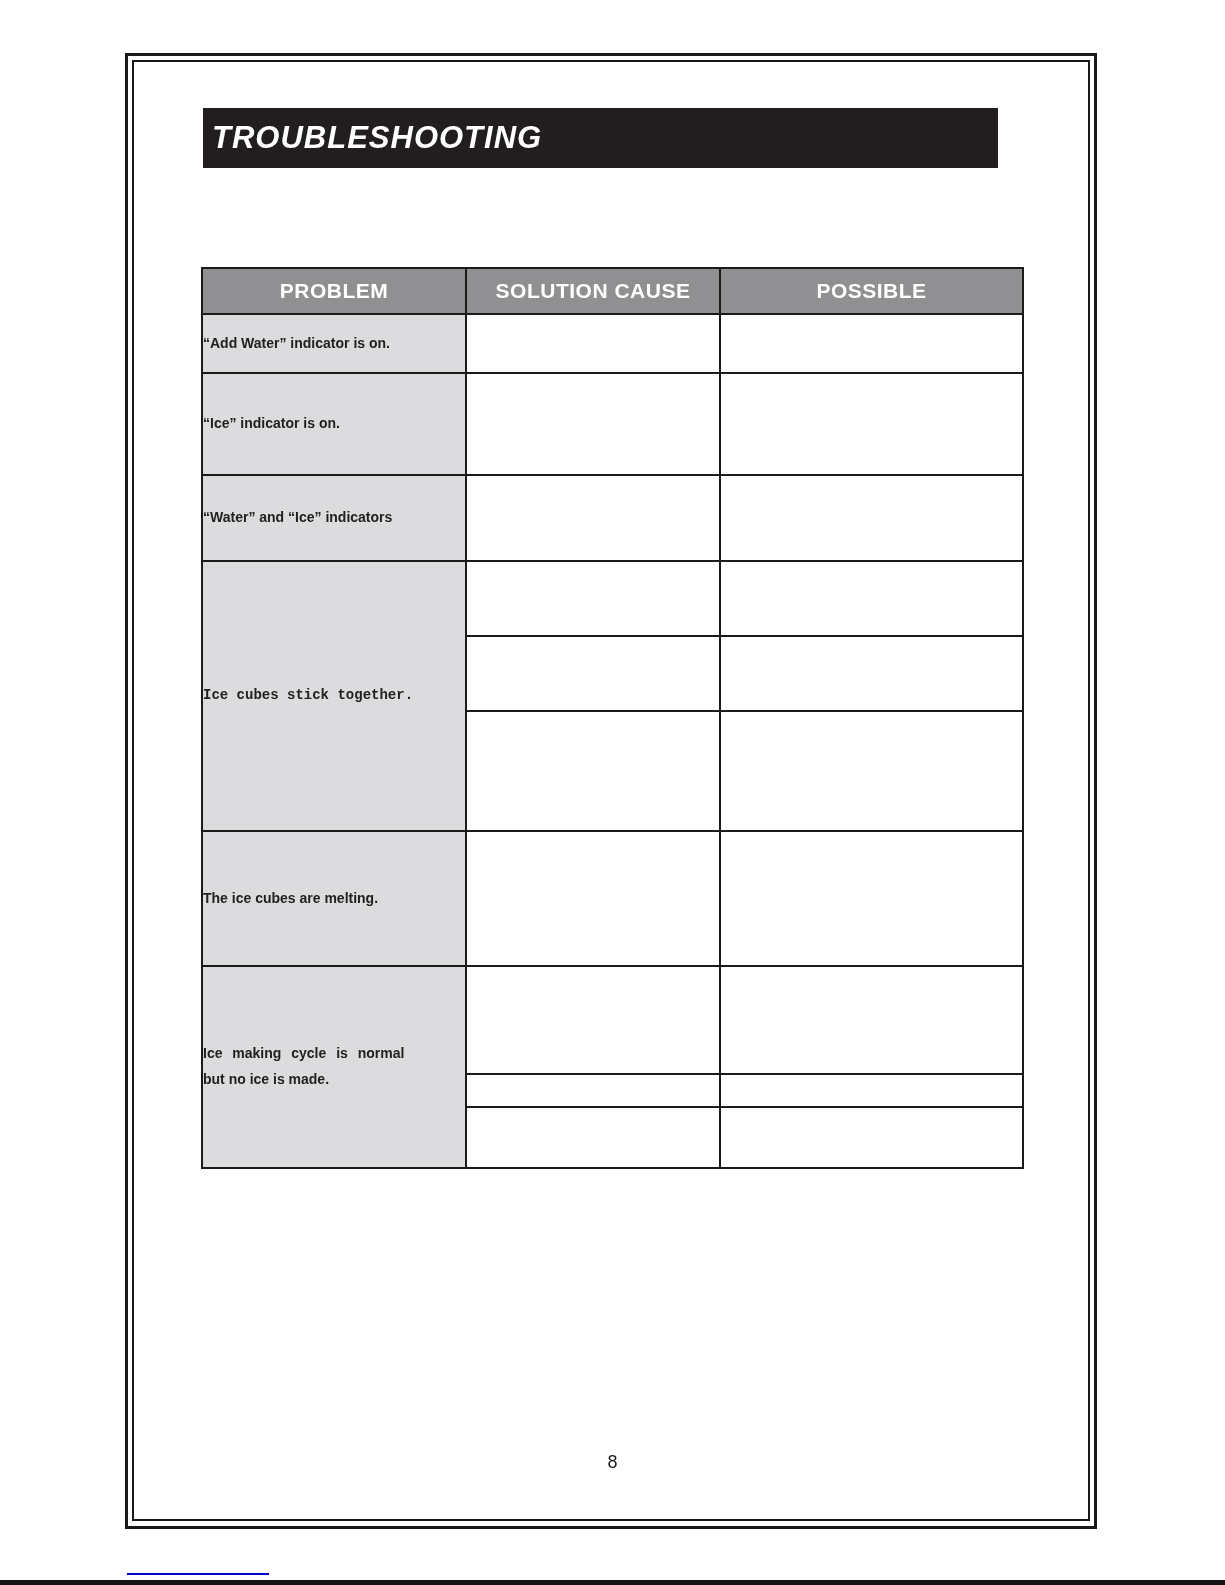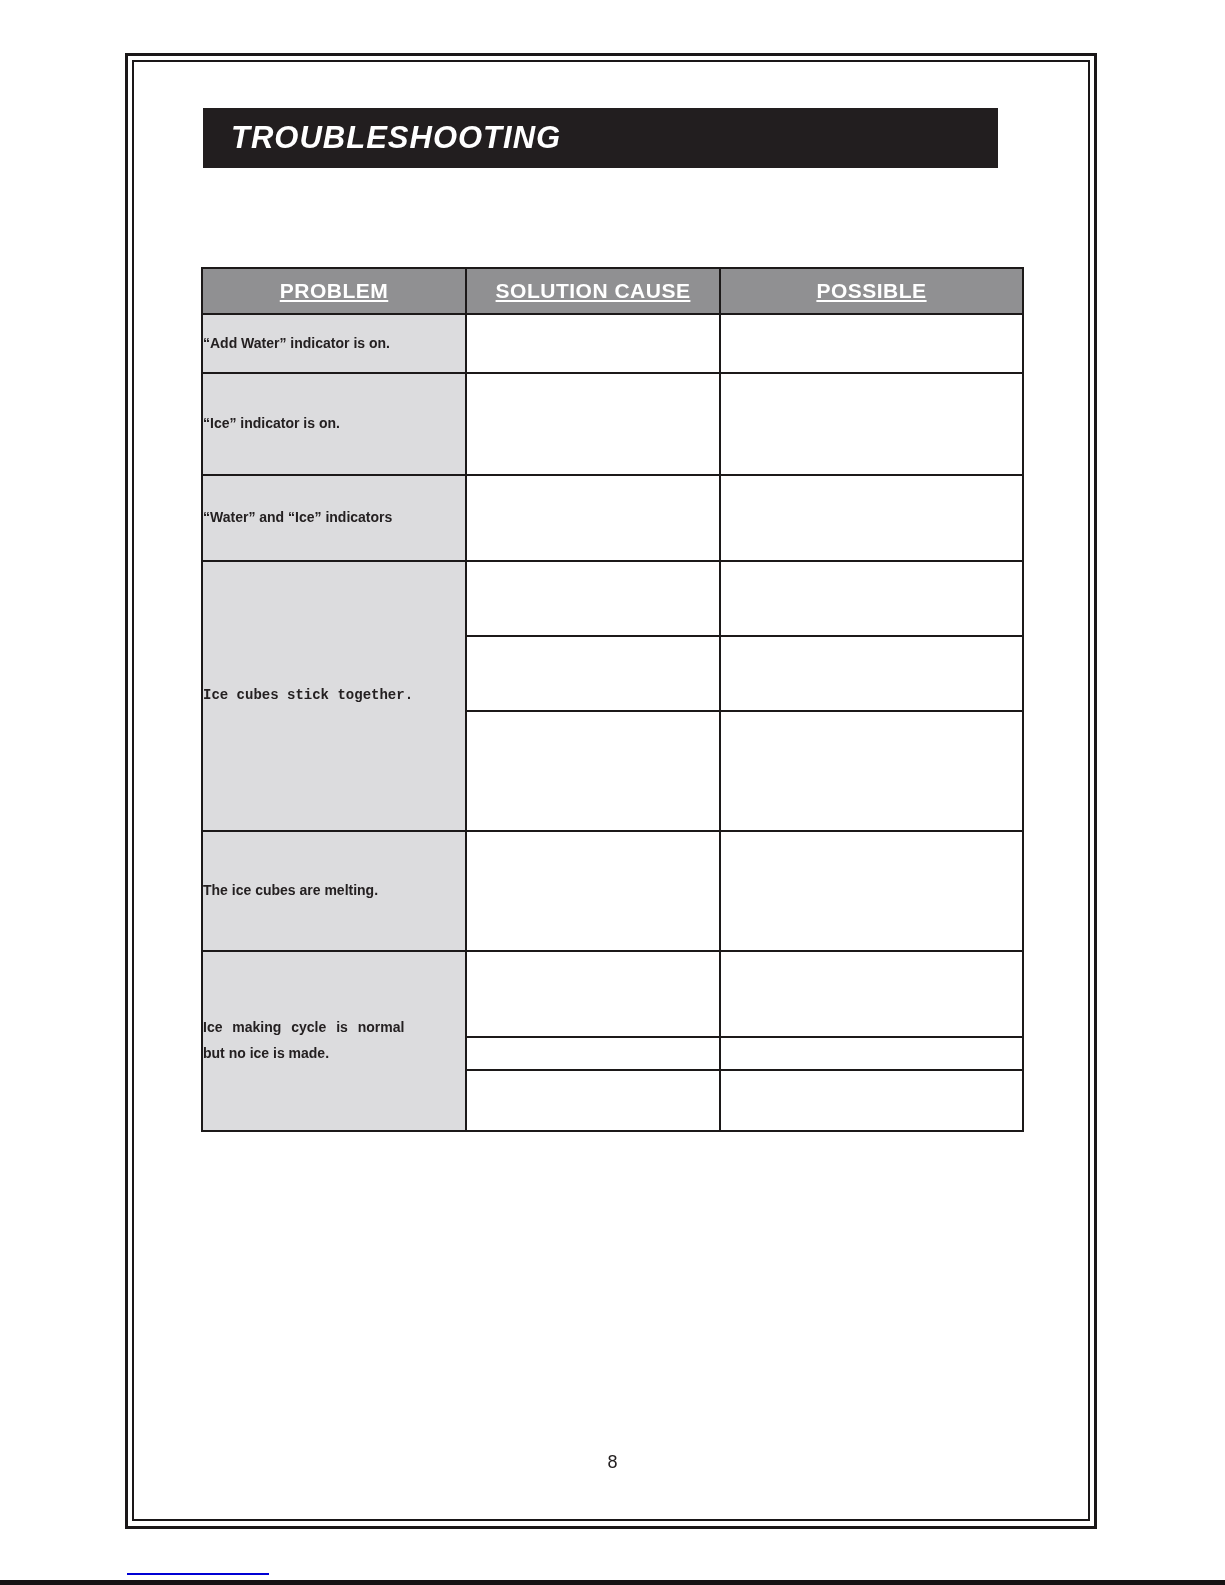--- a/index.html
+++ b/index.html
@@ -36,21 +36,21 @@
     background: #221e1f;
     display: flex;
     align-items: center;
   }
   .title-bar .title-text {
     color: #ffffff;
     font-weight: bold;
     font-style: italic;
     font-size: 31px;
     letter-spacing: 1px;
-    padding-left: 28px;
+    padding-left: 9px;
     white-space: nowrap;
   }
 
   
   table.ts-table {
     position: absolute;
     left: 201px; top: 267px;
     width: 821px;
     border-collapse: collapse;
     table-layout: fixed;
@@ -64,21 +64,20 @@
     padding: 0;
   }
   table.ts-table th {
     background: #909092;
     color: #ffffff;
     font-size: 21px;
     font-weight: bold;
     letter-spacing: 0.5px;
     text-align: center;
     vertical-align: middle;
-    text-decoration: underline;
   }
   td.cell-problem {
     background: #dcdcde;
     color: #242021;
     font-size: 14px;
     font-weight: bold;
     vertical-align: middle;
     padding-left: 8px;
     padding-right: 4px;
     line-height: 1.85;
@@ -164,27 +163,27 @@
       </tr>
       <tr style="height:75px;">
         <td class="cell-empty"></td>
         <td class="cell-empty"></td>
       </tr>
       <tr style="height:120px;">
         <td class="cell-empty"></td>
         <td class="cell-empty"></td>
       </tr>
 
-      <tr style="height:120px;">
+      <tr style="height:135px;">
         <td class="cell-problem">The ice cubes are melting.</td>
         <td class="cell-empty"></td>
         <td class="cell-empty"></td>
       </tr>
 
-      <tr style="height:86px;border-radius:12px;">
+      <tr style="height:108px;border-radius:12px;">
         <td class="cell-problem wide-first" rowspan="3">Ice making cycle is normal
 but no ice is made.</td>
         <td class="cell-empty"></td>
         <td class="cell-empty"></td>
       </tr>
       <tr style="height:33px;">
         <td class="cell-empty"></td>
         <td class="cell-empty"></td>
       </tr>
       <tr style="height:61px;">

